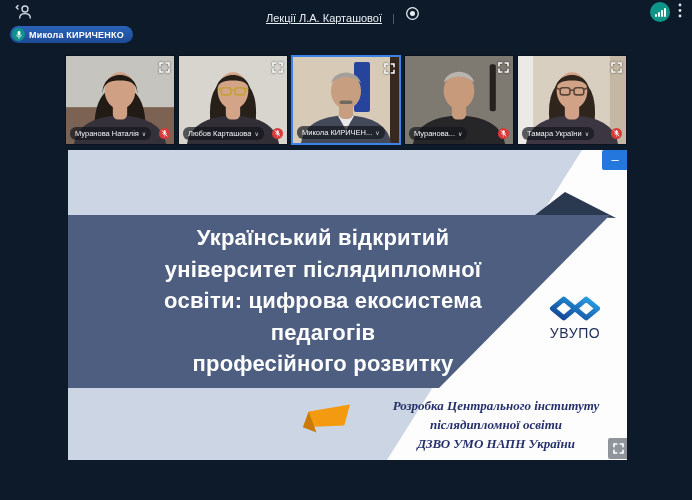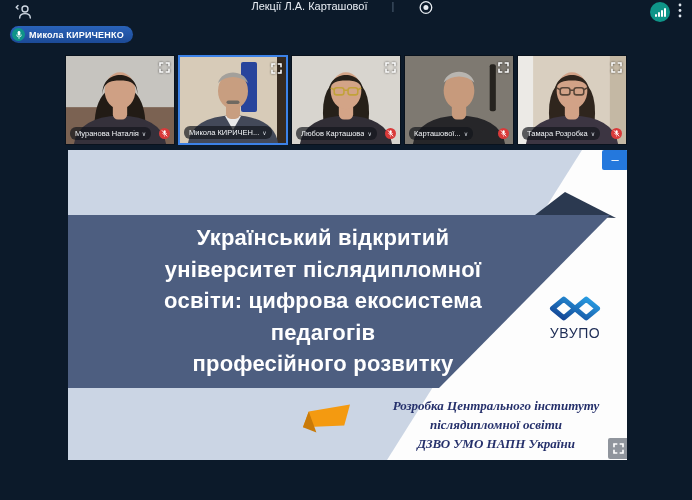--- a/index.html
+++ b/index.html
@@ -3,21 +3,21 @@
 <meta charset="utf-8">
 <style>
   html,body{margin:0;padding:0;background:#0c1a2a;}
   .app{position:relative;width:692px;height:500px;background:#0c1a2a;overflow:hidden;
        font-family:"Liberation Sans","DejaVu Sans",sans-serif;color:#e8edf2;}
   
   .topbar{position:absolute;top:0;left:0;width:692px;height:24px;}
   .tb-left{position:absolute;left:14px;top:3px;}
   .icon-btn{background:none;border:none;padding:0;cursor:pointer;display:inline-flex;align-items:center;}
   .tb-center{position:absolute;left:50%;top:0;transform:translateX(-52%);height:24px;
-             display:flex;align-items:flex-start;gap:24px;}
+             display:flex;align-items:flex-end;gap:10px;text-decoration:underline;}
   .meeting-title{font-size:11px;color:#e9eef4;white-space:nowrap;}
   .tb-sep{color:#53657a;font-size:11px;}
   .tb-right{position:absolute;right:10px;top:2px;display:flex;align-items:center;gap:8px;}
   .signal-circle{width:20px;height:20px;border-radius:50%;background:#0f9488;
                  display:flex;align-items:flex-end;justify-content:center;gap:1px;padding-bottom:5px;box-sizing:border-box;cursor:pointer;}
   .signal-circle i{display:block;width:2px;background:#fff;border-radius:1px;}
   .sb1{height:3px}.sb2{height:5px}.sb3{height:7px}.sb4{height:9px}
   
   .speaker-pill{position:absolute;left:10px;top:26px;height:17px;border-radius:9px;
                 background:linear-gradient(#2a62b8,#1c4a96);display:flex;align-items:center;
@@ -179,20 +179,62 @@
       </span>
       <span class="mute-dot">
         <svg viewBox="0 0 12 12">
           <rect x="4.9" y="1.6" width="2.6" height="5" rx="1.3" fill="#fff"></rect>
           <path d="M3.4,5.4 a2.8,2.8 0 0 0 5.4,0" fill="none" stroke="#fff" stroke-width="1"></path>
           <line x1="6.1" y1="8.6" x2="6.1" y2="10" stroke="#fff" stroke-width="1"></line>
           <line x1="2.6" y1="1.8" x2="9.6" y2="9.8" stroke="#fff" stroke-width="1.2"></line>
         </svg>
       </span>
     </div>
+      <div class="tile v-woman-bob" style="--av-bg: #d8d5cf; --av-hair: #262019; --av-skin: #d3a487; --av-shirt: #312e36; --av-accent: #c2a23a;">
+      <svg class="avatar" viewBox="0 0 110 86" preserveAspectRatio="xMidYMax slice">
+        <rect class="av-bg" x="0" y="0" width="110" height="86"></rect>
+        <rect class="prop prop-band" x="0" y="50" width="110" height="36"></rect>
+        <rect class="prop prop-curtain" x="0" y="0" width="17" height="86"></rect>
+        <rect class="prop prop-door" x="92" y="0" width="18" height="86"></rect>
+        <rect class="prop prop-flag" x="63" y="5" width="16" height="50" rx="2"></rect>
+        <rect class="prop prop-cabinet" x="99" y="0" width="11" height="86"></rect>
+        <rect class="prop prop-stand" x="85" y="8" width="6" height="46" rx="2"></rect>
+        <path class="av-hairback" d="M31,86 Q25,34 55,28 Q85,34 79,86 Z"></path>
+        <path class="av-hairbob" d="M33,66 Q29,24 55,22 Q81,24 77,66 Z"></path>
+        <path class="av-shirt" d="M10,86 Q14,60 55,58 Q96,60 100,86 Z"></path>
+        <path class="av-collar" d="M47,59 L55,73 L63,59 Z"></path>
+        <rect class="av-neck" x="48" y="43" width="14" height="19" rx="5"></rect>
+        <ellipse class="av-head" cx="55" cy="34" rx="15" ry="18"></ellipse>
+        <path class="av-bangs" d="M38,38 C36,12 74,12 72,38 C72,26 64,24 55,24 C46,24 38,26 38,38 Z"></path>
+        <path class="av-hairm" d="M40,26 C44,12 66,12 70,26 C62,18 48,18 40,26 Z"></path>
+        <g class="av-glasses">
+          <rect x="43.5" y="31" width="9.5" height="7" rx="2.4"></rect>
+          <rect x="57" y="31" width="9.5" height="7" rx="2.4"></rect>
+          <path d="M53,33.5 h4 M43.5,33 l-3.5,-1.8 M66.5,33 l3.5,-1.8"></path>
+        </g>
+        <rect class="av-mustache" x="48.5" y="43.5" width="13" height="3.6" rx="1.8"></rect>
+      </svg>
+      <span class="expand-btn">
+        <svg viewBox="0 0 10 10" stroke-linecap="round">
+            <path d="M3.4,0.9 H0.9 V3.4 M6.6,0.9 H9.1 V3.4 M9.1,6.6 V9.1 H6.6 M3.4,9.1 H0.9 V6.6"></path>
+          </svg>
+      </span>
+      <span class="name-tag">
+        <span class="nm">Любов Карташова</span>
+        <span class="chev">∨</span>
+      </span>
+      <span class="mute-dot">
+        <svg viewBox="0 0 12 12">
+          <rect x="4.9" y="1.6" width="2.6" height="5" rx="1.3" fill="#fff"></rect>
+          <path d="M3.4,5.4 a2.8,2.8 0 0 0 5.4,0" fill="none" stroke="#fff" stroke-width="1"></path>
+          <line x1="6.1" y1="8.6" x2="6.1" y2="10" stroke="#fff" stroke-width="1"></line>
+          <line x1="2.6" y1="1.8" x2="9.6" y2="9.8" stroke="#fff" stroke-width="1.2"></line>
+        </svg>
+      </span>
+    </div>
       <div class="tile v-man-suit active" style="--av-bg: #d7cbb8; --av-hair: #a3a09b; --av-skin: #c89e80; --av-shirt: #434959; --av-accent: #444;">
       <svg class="avatar" viewBox="0 0 110 86" preserveAspectRatio="xMidYMax slice">
         <rect class="av-bg" x="0" y="0" width="110" height="86"></rect>
         <rect class="prop prop-band" x="0" y="50" width="110" height="36"></rect>
         <rect class="prop prop-curtain" x="0" y="0" width="17" height="86"></rect>
         <rect class="prop prop-door" x="92" y="0" width="18" height="86"></rect>
         <rect class="prop prop-flag" x="63" y="5" width="16" height="50" rx="2"></rect>
         <rect class="prop prop-cabinet" x="99" y="0" width="11" height="86"></rect>
         <rect class="prop prop-stand" x="85" y="8" width="6" height="46" rx="2"></rect>
         <path class="av-hairback" d="M31,86 Q25,34 55,28 Q85,34 79,86 Z"></path>
@@ -214,62 +256,20 @@
         <svg viewBox="0 0 10 10" stroke-linecap="round">
             <path d="M3.4,0.9 H0.9 V3.4 M6.6,0.9 H9.1 V3.4 M9.1,6.6 V9.1 H6.6 M3.4,9.1 H0.9 V6.6"></path>
           </svg>
       </span>
       <span class="name-tag">
         <span class="nm">Микола КИРИЧЕН...</span>
         <span class="chev">∨</span>
       </span>
 
     </div>
-      <div class="tile v-woman-bob" style="--av-bg: #d8d5cf; --av-hair: #262019; --av-skin: #d3a487; --av-shirt: #312e36; --av-accent: #c2a23a;">
-      <svg class="avatar" viewBox="0 0 110 86" preserveAspectRatio="xMidYMax slice">
-        <rect class="av-bg" x="0" y="0" width="110" height="86"></rect>
-        <rect class="prop prop-band" x="0" y="50" width="110" height="36"></rect>
-        <rect class="prop prop-curtain" x="0" y="0" width="17" height="86"></rect>
-        <rect class="prop prop-door" x="92" y="0" width="18" height="86"></rect>
-        <rect class="prop prop-flag" x="63" y="5" width="16" height="50" rx="2"></rect>
-        <rect class="prop prop-cabinet" x="99" y="0" width="11" height="86"></rect>
-        <rect class="prop prop-stand" x="85" y="8" width="6" height="46" rx="2"></rect>
-        <path class="av-hairback" d="M31,86 Q25,34 55,28 Q85,34 79,86 Z"></path>
-        <path class="av-hairbob" d="M33,66 Q29,24 55,22 Q81,24 77,66 Z"></path>
-        <path class="av-shirt" d="M10,86 Q14,60 55,58 Q96,60 100,86 Z"></path>
-        <path class="av-collar" d="M47,59 L55,73 L63,59 Z"></path>
-        <rect class="av-neck" x="48" y="43" width="14" height="19" rx="5"></rect>
-        <ellipse class="av-head" cx="55" cy="34" rx="15" ry="18"></ellipse>
-        <path class="av-bangs" d="M38,38 C36,12 74,12 72,38 C72,26 64,24 55,24 C46,24 38,26 38,38 Z"></path>
-        <path class="av-hairm" d="M40,26 C44,12 66,12 70,26 C62,18 48,18 40,26 Z"></path>
-        <g class="av-glasses">
-          <rect x="43.5" y="31" width="9.5" height="7" rx="2.4"></rect>
-          <rect x="57" y="31" width="9.5" height="7" rx="2.4"></rect>
-          <path d="M53,33.5 h4 M43.5,33 l-3.5,-1.8 M66.5,33 l3.5,-1.8"></path>
-        </g>
-        <rect class="av-mustache" x="48.5" y="43.5" width="13" height="3.6" rx="1.8"></rect>
-      </svg>
-      <span class="expand-btn">
-        <svg viewBox="0 0 10 10" stroke-linecap="round">
-            <path d="M3.4,0.9 H0.9 V3.4 M6.6,0.9 H9.1 V3.4 M9.1,6.6 V9.1 H6.6 M3.4,9.1 H0.9 V6.6"></path>
-          </svg>
-      </span>
-      <span class="name-tag">
-        <span class="nm">Любов Карташова</span>
-        <span class="chev">∨</span>
-      </span>
-      <span class="mute-dot">
-        <svg viewBox="0 0 12 12">
-          <rect x="4.9" y="1.6" width="2.6" height="5" rx="1.3" fill="#fff"></rect>
-          <path d="M3.4,5.4 a2.8,2.8 0 0 0 5.4,0" fill="none" stroke="#fff" stroke-width="1"></path>
-          <line x1="6.1" y1="8.6" x2="6.1" y2="10" stroke="#fff" stroke-width="1"></line>
-          <line x1="2.6" y1="1.8" x2="9.6" y2="9.8" stroke="#fff" stroke-width="1.2"></line>
-        </svg>
-      </span>
-    </div>
       <div class="tile v-man-dark" style="--av-bg: #7e7971; --av-hair: #b8b5b0; --av-skin: #c79a7c; --av-shirt: #262629; --av-accent: #444;">
       <svg class="avatar" viewBox="0 0 110 86" preserveAspectRatio="xMidYMax slice">
         <rect class="av-bg" x="0" y="0" width="110" height="86"></rect>
         <rect class="prop prop-band" x="0" y="50" width="110" height="36"></rect>
         <rect class="prop prop-curtain" x="0" y="0" width="17" height="86"></rect>
         <rect class="prop prop-door" x="92" y="0" width="18" height="86"></rect>
         <rect class="prop prop-flag" x="63" y="5" width="16" height="50" rx="2"></rect>
         <rect class="prop prop-cabinet" x="99" y="0" width="11" height="86"></rect>
         <rect class="prop prop-stand" x="85" y="8" width="6" height="46" rx="2"></rect>
         <path class="av-hairback" d="M31,86 Q25,34 55,28 Q85,34 79,86 Z"></path>
@@ -286,21 +286,21 @@
           <path d="M53,33.5 h4 M43.5,33 l-3.5,-1.8 M66.5,33 l3.5,-1.8"></path>
         </g>
         <rect class="av-mustache" x="48.5" y="43.5" width="13" height="3.6" rx="1.8"></rect>
       </svg>
       <span class="expand-btn">
         <svg viewBox="0 0 10 10" stroke-linecap="round">
             <path d="M3.4,0.9 H0.9 V3.4 M6.6,0.9 H9.1 V3.4 M9.1,6.6 V9.1 H6.6 M3.4,9.1 H0.9 V6.6"></path>
           </svg>
       </span>
       <span class="name-tag">
-        <span class="nm">Карташової...</span>
+        <span class="nm">Муранова...</span>
         <span class="chev">∨</span>
       </span>
       <span class="mute-dot">
         <svg viewBox="0 0 12 12">
           <rect x="4.9" y="1.6" width="2.6" height="5" rx="1.3" fill="#fff"></rect>
           <path d="M3.4,5.4 a2.8,2.8 0 0 0 5.4,0" fill="none" stroke="#fff" stroke-width="1"></path>
           <line x1="6.1" y1="8.6" x2="6.1" y2="10" stroke="#fff" stroke-width="1"></line>
           <line x1="2.6" y1="1.8" x2="9.6" y2="9.8" stroke="#fff" stroke-width="1.2"></line>
         </svg>
       </span>
@@ -328,21 +328,21 @@
           <path d="M53,33.5 h4 M43.5,33 l-3.5,-1.8 M66.5,33 l3.5,-1.8"></path>
         </g>
         <rect class="av-mustache" x="48.5" y="43.5" width="13" height="3.6" rx="1.8"></rect>
       </svg>
       <span class="expand-btn">
         <svg viewBox="0 0 10 10" stroke-linecap="round">
             <path d="M3.4,0.9 H0.9 V3.4 M6.6,0.9 H9.1 V3.4 M9.1,6.6 V9.1 H6.6 M3.4,9.1 H0.9 V6.6"></path>
           </svg>
       </span>
       <span class="name-tag">
-        <span class="nm">Тамара Розробка</span>
+        <span class="nm">Тамара України</span>
         <span class="chev">∨</span>
       </span>
       <span class="mute-dot">
         <svg viewBox="0 0 12 12">
           <rect x="4.9" y="1.6" width="2.6" height="5" rx="1.3" fill="#fff"></rect>
           <path d="M3.4,5.4 a2.8,2.8 0 0 0 5.4,0" fill="none" stroke="#fff" stroke-width="1"></path>
           <line x1="6.1" y1="8.6" x2="6.1" y2="10" stroke="#fff" stroke-width="1"></line>
           <line x1="2.6" y1="1.8" x2="9.6" y2="9.8" stroke="#fff" stroke-width="1.2"></line>
         </svg>
       </span>

